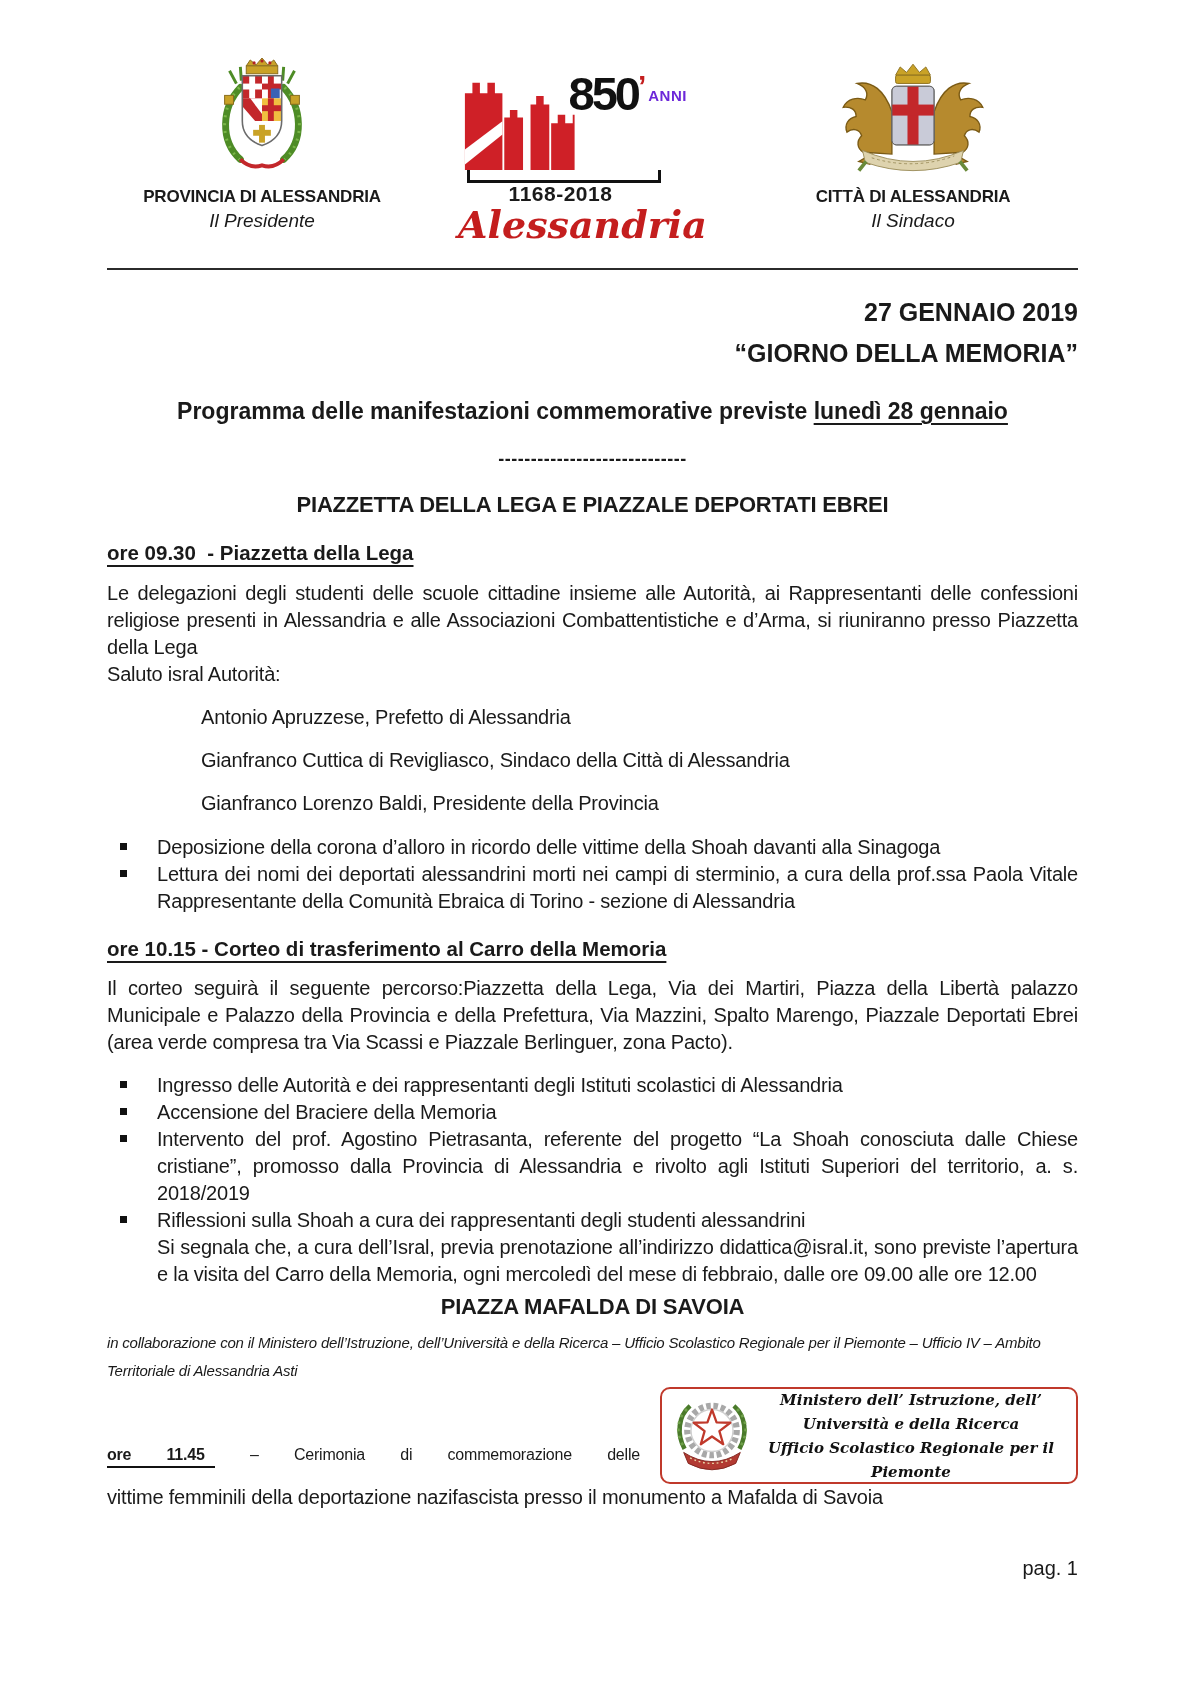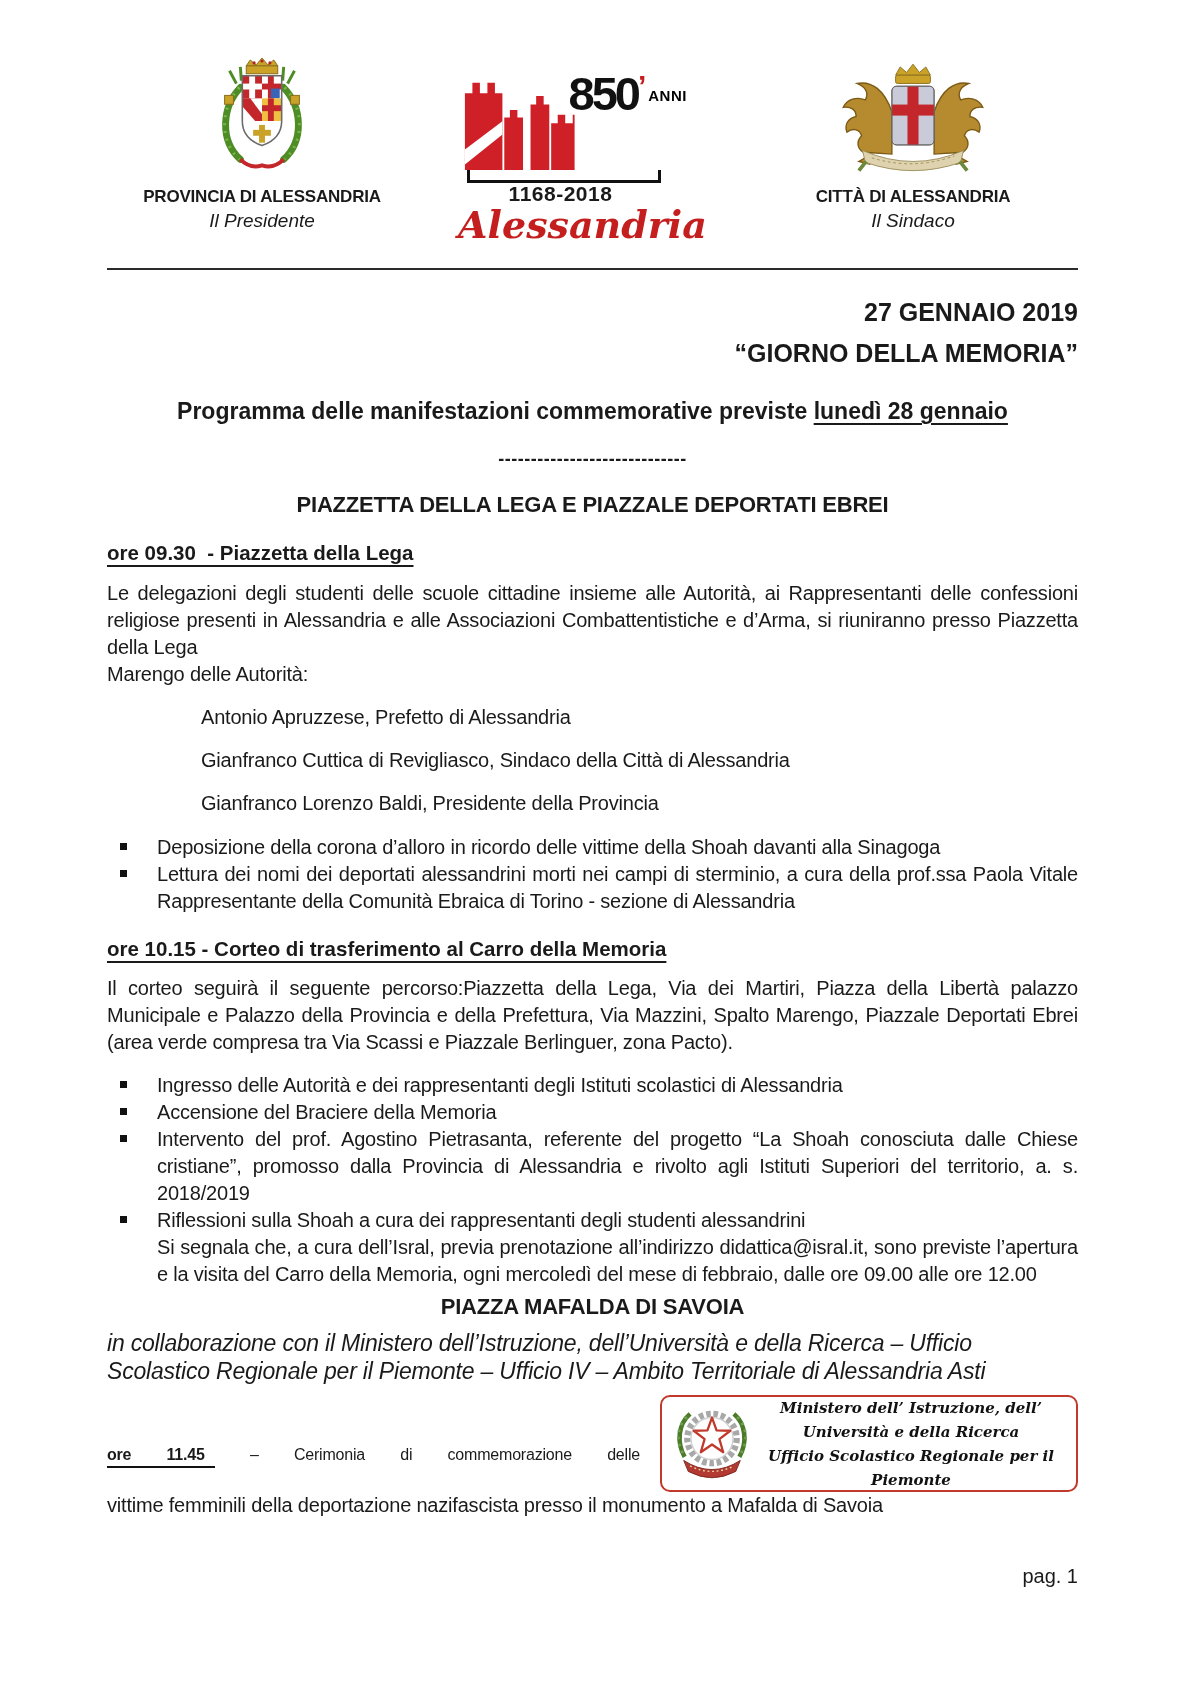--- a/index.html
+++ b/index.html
@@ -14,21 +14,21 @@
   .org { display:flex; flex-direction:column; align-items:center; }
   .org-left  { width:310px; }
   .org-right { width:330px; margin-top:4px; }
   .org-name { font-weight:bold; font-size:17px; letter-spacing:-0.2px; margin-top:5px; white-space:nowrap; }
   .org-role { font-style:italic; font-size:19px; margin-top:3px; }
   
   .logo850 { position:relative; width:252px; height:170px; margin-top:16px; }
   .towers  { position:absolute; left:0; top:6px; }
   .n850 { position:absolute; left:112px; top:-8px; font-weight:bold; font-size:47px; letter-spacing:-3px; color:#111; white-space:nowrap; }
   .n850 .tick { color:#c41e1e; font-size:30px; vertical-align:14px; letter-spacing:0; }
-  .n850 .anni { font-size:15px; letter-spacing:0.5px; color:#000000; vertical-align:9px; margin-left:2px; }
+  .n850 .anni { font-size:15px; letter-spacing:0.5px; color:#6d28d9; vertical-align:9px; margin-left:2px; }
   .bracket1168 { position:absolute; left:10px; top:96px; width:188px; height:10px;
                  border-left:3px solid #111; border-right:3px solid #111; border-bottom:3px solid #111; }
   .years { position:absolute; left:10px; top:108px; width:188px; text-align:center; font-weight:bold; font-size:21px; letter-spacing:0.5px; }
   .aless { position:absolute; left:-14px; right:-14px; top:128px; text-align:center;
            font-family:"DejaVu Serif", serif; font-style:italic; font-weight:bold;
            font-size:38px; color:#c41e1e; }
   .rule { height:2px; background:#2b2b2b; margin-top:4px; }
   
   .h-title { font-size:25px; font-weight:bold; text-align:right; line-height:30px; margin:0; }
   .h-title.first { margin-top:27px; }
@@ -40,21 +40,21 @@
   .time-h { font-size:20.5px; font-weight:bold; line-height:26px; margin:21px 0 0;
             white-space:pre-wrap; text-decoration:underline; text-decoration-thickness:2px; text-underline-offset:5px; }
   .body-p { font-size:20px; line-height:27px; letter-spacing:-0.2px; text-align:justify; margin:14px 0 0; }
   .plain-p { font-size:20px; line-height:27px; letter-spacing:-0.2px; margin:0; }
   .authority { font-size:20px; line-height:27px; letter-spacing:-0.2px; margin:16px; padding-left:78px; }
   ul.blist { list-style:none; margin:17px 0 0; padding:0; }
   ul.blist li { position:relative; padding-left:50px; font-size:20px; line-height:27px; letter-spacing:-0.2px; text-align:justify; }
   .sq { position:absolute; left:13px; top:9px; width:7px; height:7px; background:#111; }
   .note { font-size:20px; line-height:27px; letter-spacing:-0.2px; text-align:justify; margin:0; }
   .h-section.mafalda { margin-top:5px; }
-  .collab { font-style:italic; font-size:23px; line-height:28px; letter-spacing:-0.2px; margin:8px 0 16px; }
+  .collab { font-style:italic; font-size:15px; line-height:28px; letter-spacing:-0.2px; margin:8px 0 8px; }
   
   .minibox { float:right; width:418px; height:97px; margin:-6px 0 0 20px; box-sizing:border-box;
              border:2.5px solid #c0392b; border-radius:10px; background:#fff;
              display:flex; align-items:center; }
   .mini-text { flex:1; text-align:center; font-family:"DejaVu Serif", serif; font-style:italic;
                font-weight:bold; font-size:15px; line-height:24px; color:#111; padding:0 10px 0 2px; }
   .ore1145 { font-size:16px; line-height:27px; letter-spacing:-0.2px; margin:56px 0 0;
              text-align:justify; text-align-last:justify; }
   .t1145 { font-weight:bold; border-bottom:2px solid #111; padding:0 10px 3px 0; }
   .ore1145-l2 { clear:right; font-size:20px; line-height:27px; letter-spacing:-0.2px; margin:0; }
@@ -149,21 +149,21 @@
   <p class="h-title second">“GIORNO DELLA MEMORIA”</p>
 
   <p class="subtitle"><span>Programma delle manifestazioni commemorative previste </span><span class="und">lunedì 28 gennaio</span></p>
 
   <p class="dashes">-----------------------------</p>
 
   <p class="h-section">PIAZZETTA DELLA LEGA E PIAZZALE DEPORTATI EBREI</p>
 
   <p class="time-h">ore 09.30  - Piazzetta della Lega</p>
   <p class="body-p">Le delegazioni degli studenti delle scuole cittadine insieme alle Autorità, ai Rappresentanti delle confessioni religiose presenti in Alessandria e alle Associazioni Combattentistiche e d’Arma, si riuniranno presso Piazzetta della Lega</p>
-  <p class="plain-p">Marengo delle Autorità:</p>
+  <p class="plain-p">Saluto isral Autorità:</p>
   <p class="authority">Antonio Apruzzese, Prefetto di Alessandria</p>
   <p class="authority">Gianfranco Cuttica di Revigliasco, Sindaco della Città di Alessandria</p>
   <p class="authority">Gianfranco Lorenzo Baldi, Presidente della Provincia</p>
 
   <ul class="blist">
     <li><span class="sq"></span><span>Deposizione della corona d’alloro in ricordo delle vittime della Shoah davanti alla Sinagoga</span></li>
     <li><span class="sq"></span><span>Lettura dei nomi dei deportati alessandrini morti nei campi di sterminio, a cura della prof.ssa Paola Vitale Rappresentante della Comunità Ebraica di Torino - sezione di Alessandria</span></li>
   </ul>
 
   <p class="time-h">ore 10.15 - Corteo di trasferimento al Carro della Memoria</p>

